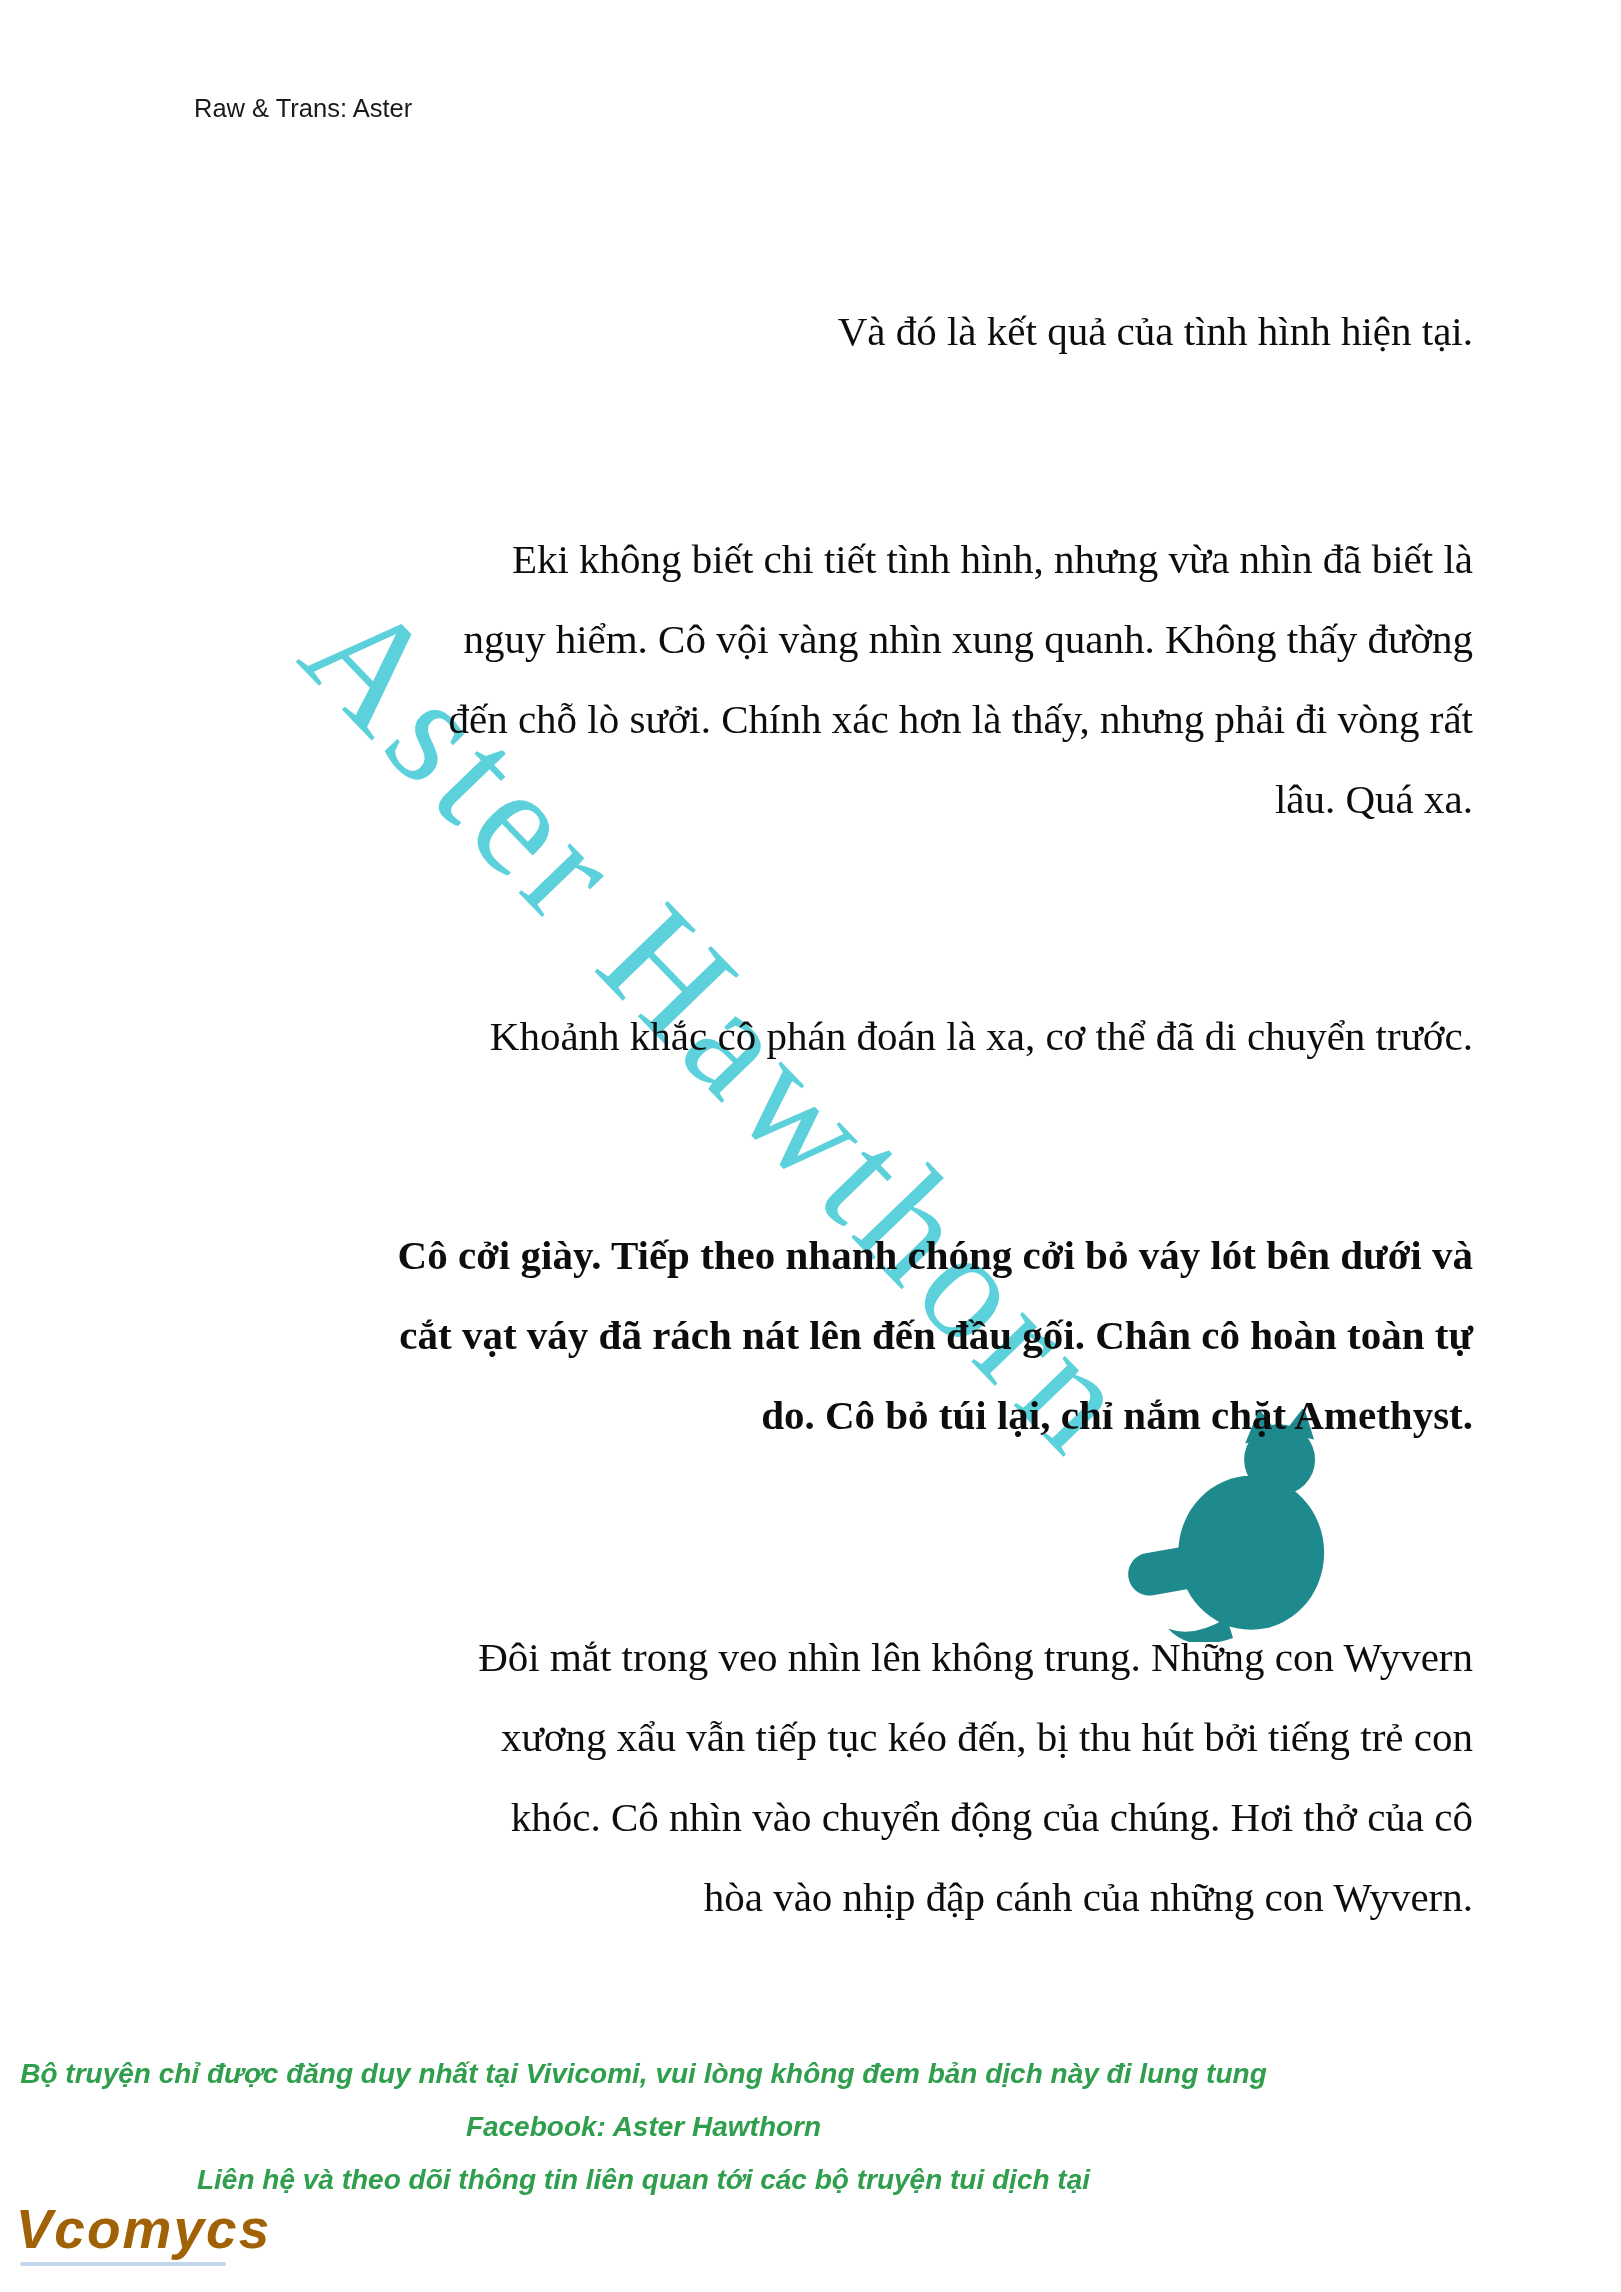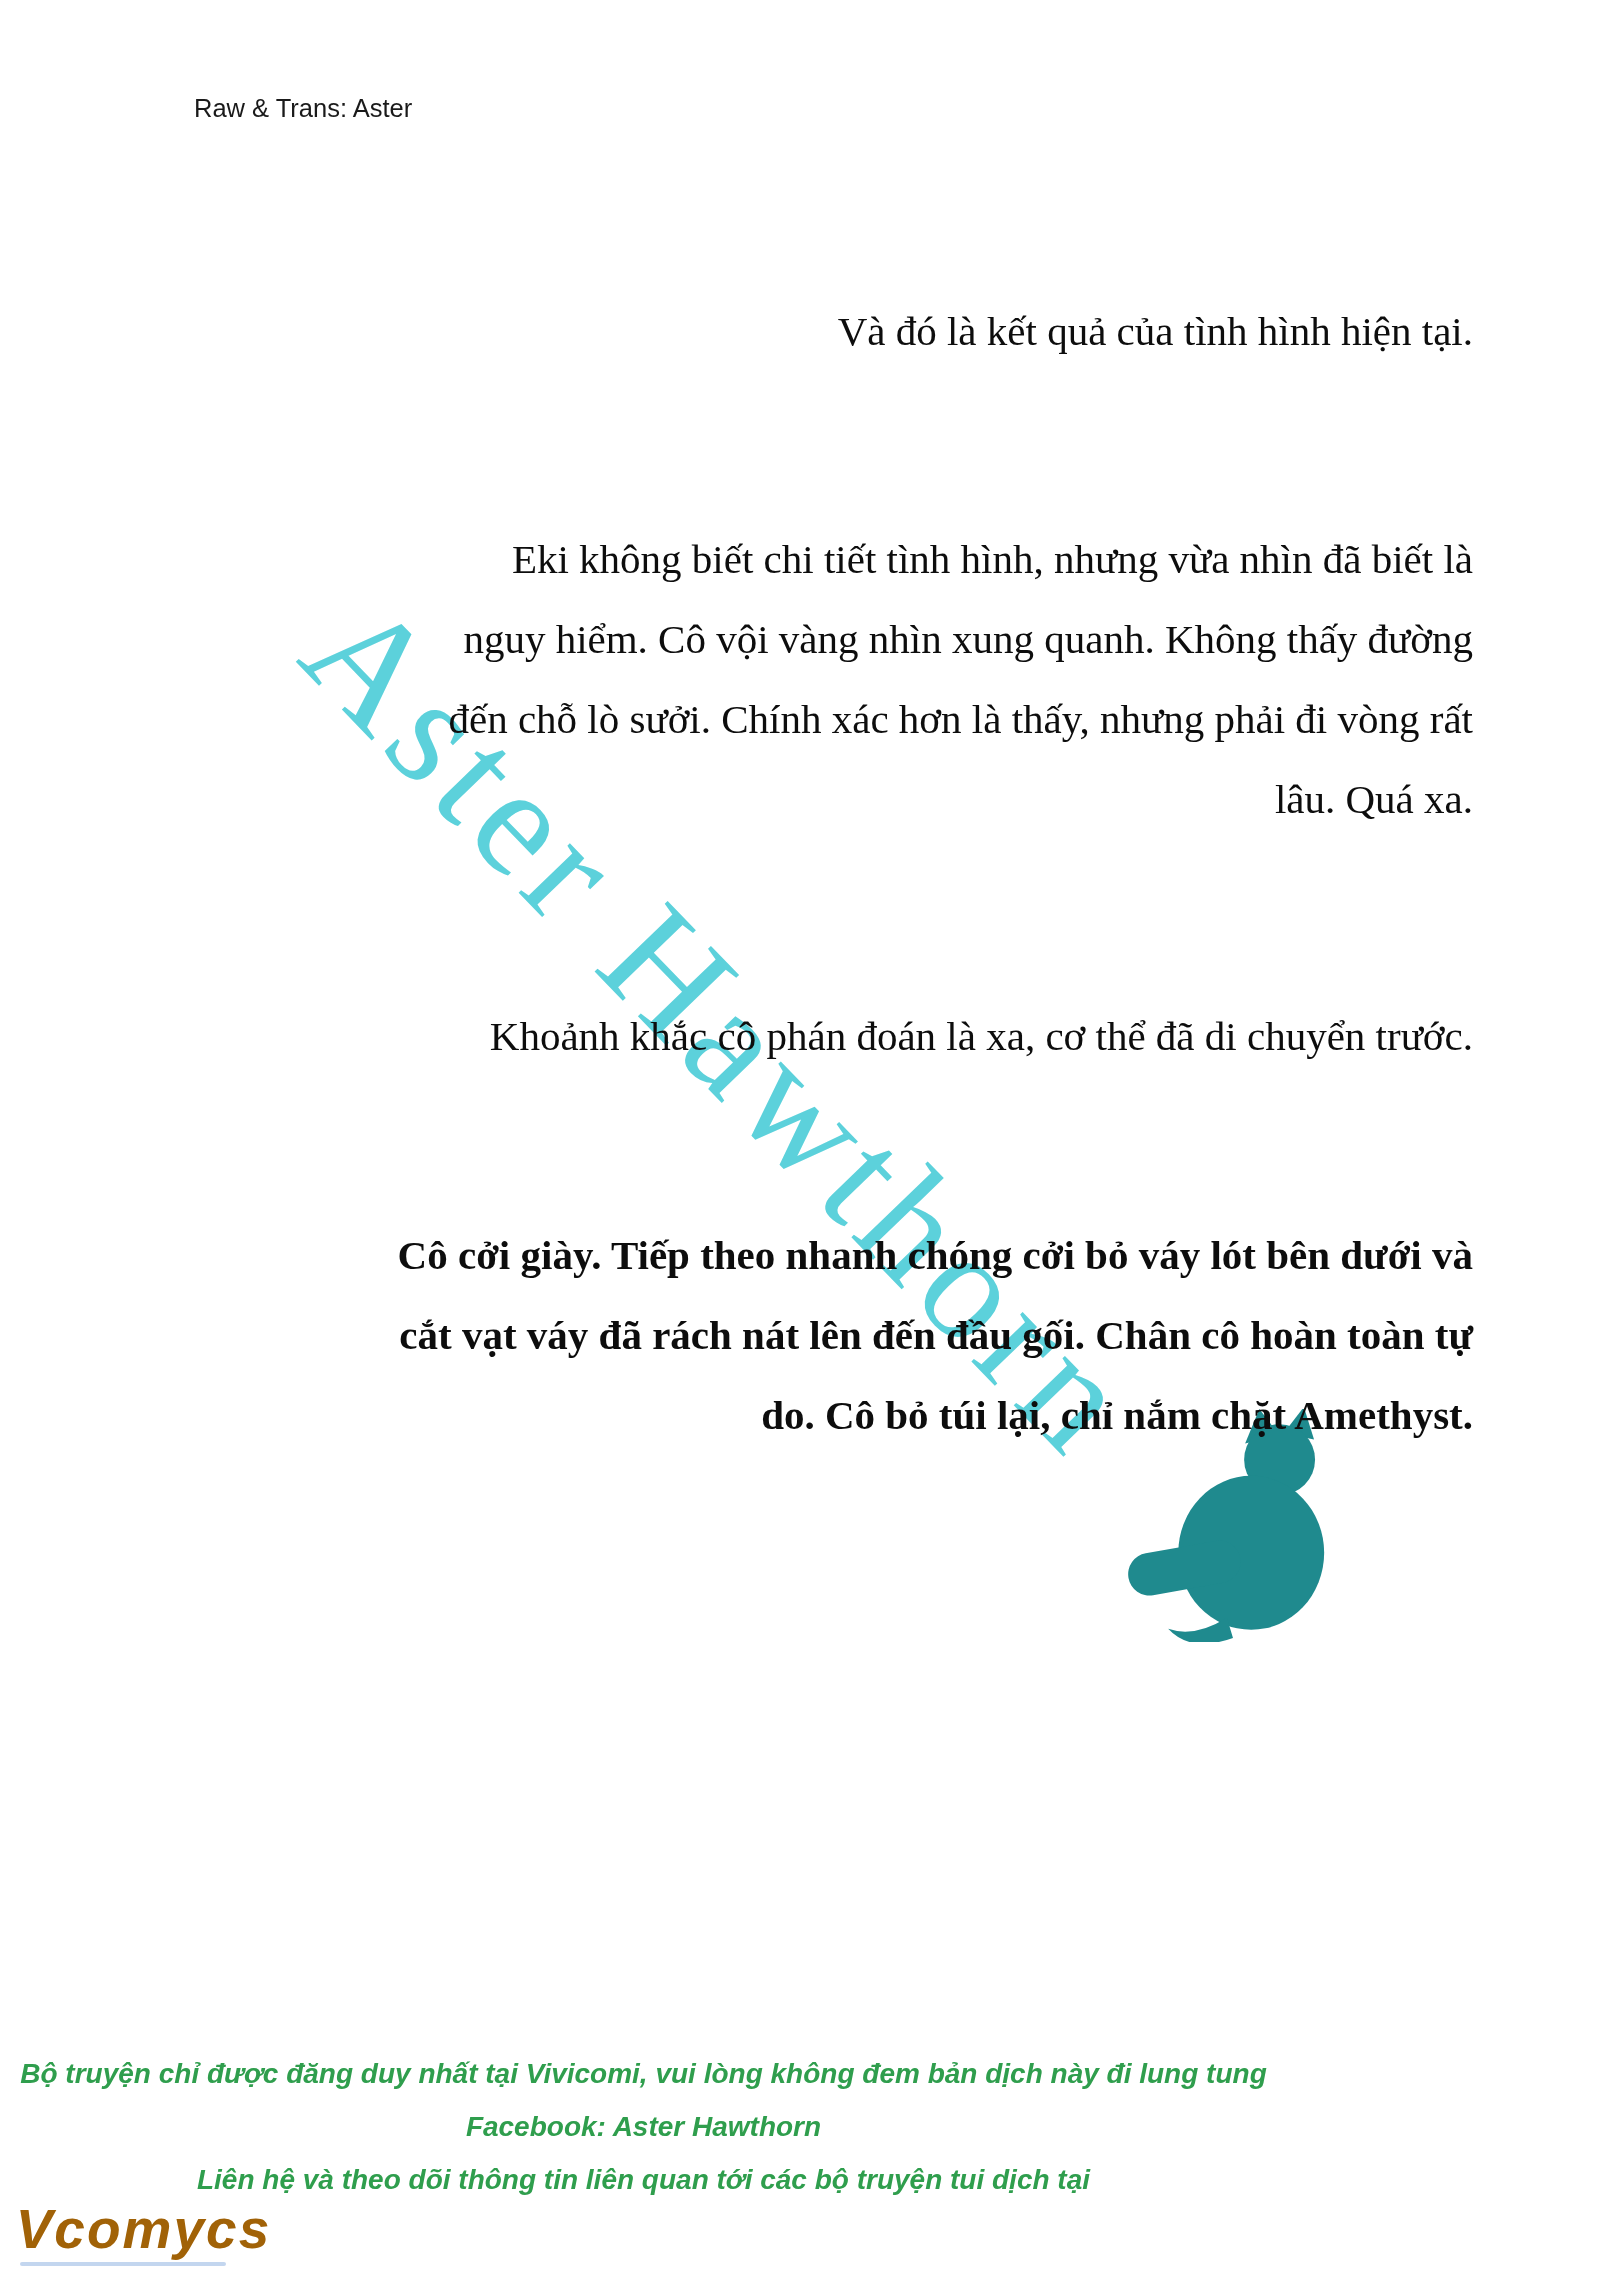--- a/index.html
+++ b/index.html
@@ -85,20 +85,24 @@
 nguy hiểm. Cô vội vàng nhìn xung quanh. Không thấy đường
 đến chỗ lò sưởi. Chính xác hơn là thấy, nhưng phải đi vòng rất
 lâu. Quá xa.</div>
 
   <div class="para p3">Khoảnh khắc cô phán đoán là xa, cơ thể đã di chuyển trước.</div>
 
   <div class="para p4">Cô cởi giày. Tiếp theo nhanh chóng cởi bỏ váy lót bên dưới và
 cắt vạt váy đã rách nát lên đến đầu gối. Chân cô hoàn toàn tự
 do. Cô bỏ túi lại, chỉ nắm chặt Amethyst.</div>
 
+  <div class="para p5">Đôi mắt trong veo nhìn lên không trung. Những con Wyvern
+xương xẩu vẫn tiếp tục kéo đến, bị thu hút bởi tiếng trẻ con
+khóc. Cô nhìn vào chuyển động của chúng. Hơi thở của cô
+hòa vào nhịp đập cánh của những con Wyvern.</div>
 
   <div class="cat">
     <svg viewBox="0 0 210 230" xmlns="http://www.w3.org/2000/svg">
       <g fill="#1f8a8e">
         <polygon points="116,34 130,0 150,26"></polygon>
         <polygon points="154,24 174,-2 184,30"></polygon>
         <circle cx="150" cy="50" r="35"></circle>
         <ellipse cx="122" cy="142" rx="72" ry="76"></ellipse>
         <rect x="0" y="136" width="112" height="42" rx="21" transform="rotate(-10 56 157)"></rect>
         <path d="M98 206 q-32 20 -58 11 q22 24 64 9 z"></path>

